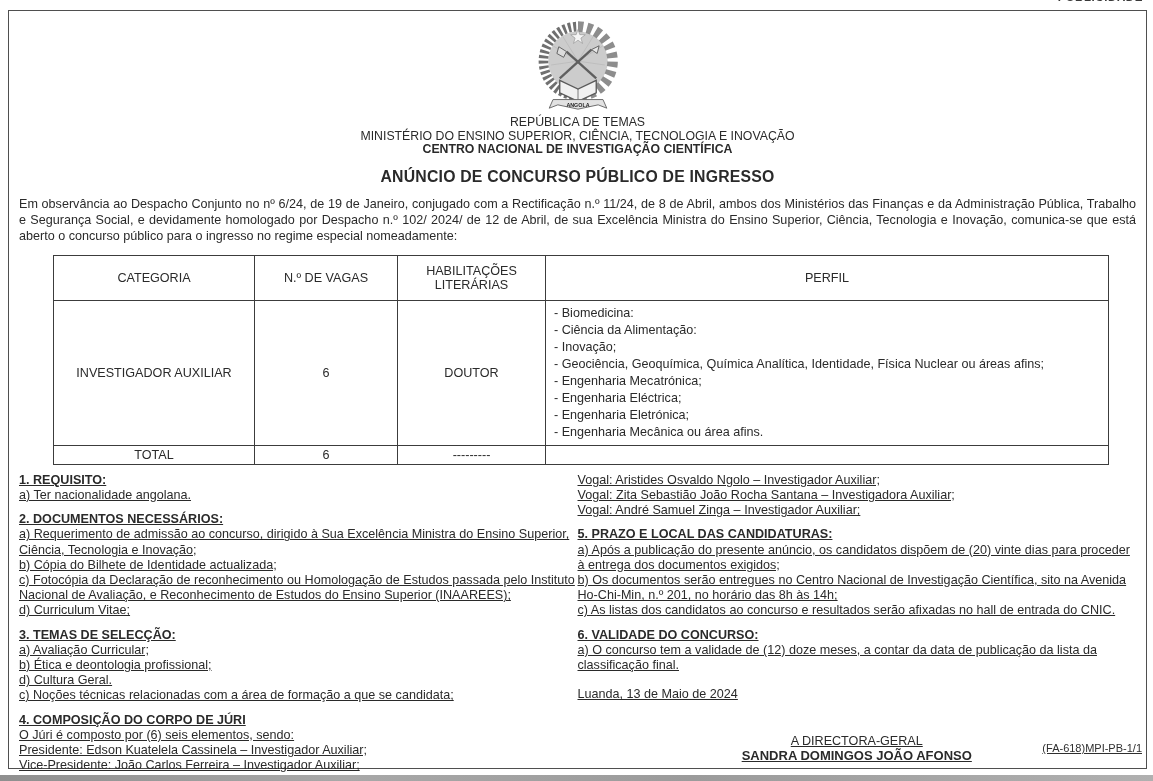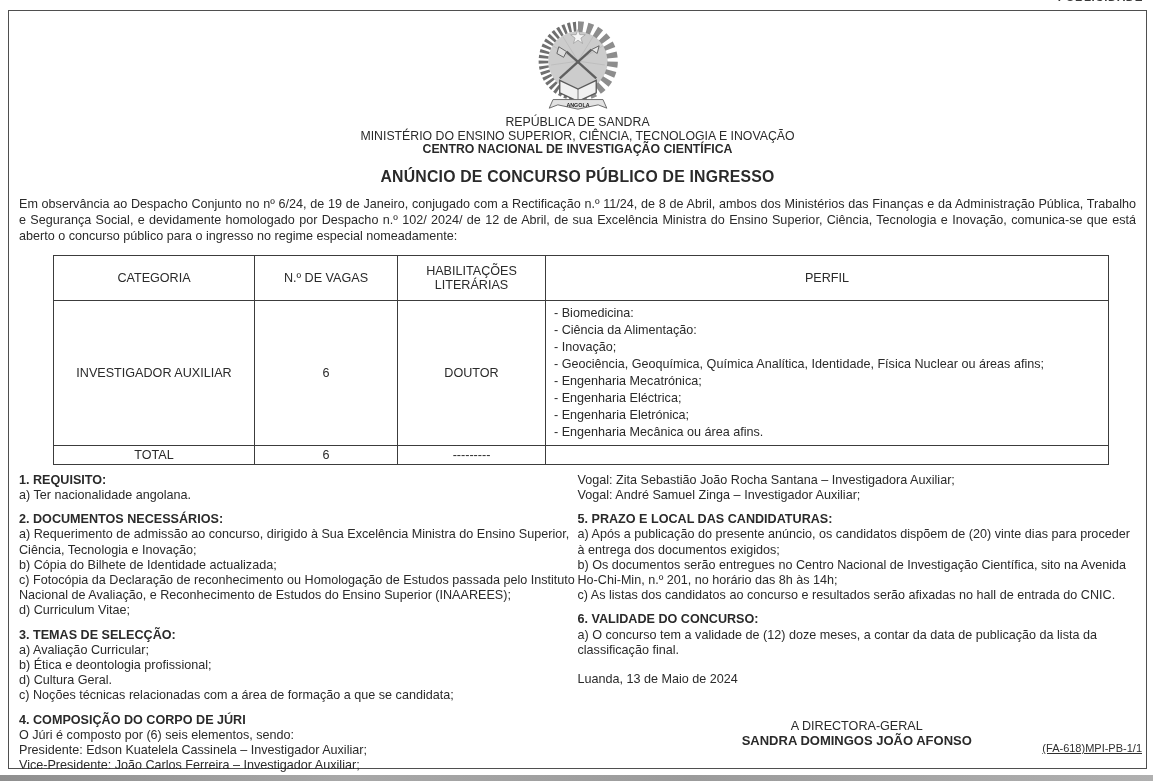--- a/index.html
+++ b/index.html
@@ -51,20 +51,21 @@
   }
   table.vacancy th { font-weight: normal; text-align: center; padding: 5px 4px; height: 45px; }
   td.c-center { text-align: center; }
   td.perfil-cell { padding: 4px 8px; vertical-align: middle; }
   .perfil-line { line-height: 17px; font-size: 12.6px; text-align: left; }
   tr.body-row td { height: 141px; }
   tr.total-row td { height: 19px; padding: 0 4px; font-size: 12.6px; }
   .columns {
     display: flex; 
     margin: 8px 4px 0 4px;
+    text-decoration: underline;
   }
   .col { width: 50%; font-size: 12.6px; line-height: 15.2px; }
   .sec { margin-bottom: 9px; }
   .sec-h { font-weight: bold; }
   .date-line { margin-top: 14px; }
   .signature { text-align: center; margin-top: 32px; line-height: 14.5px; }
   .sig-role { font-size: 12.6px; }
   .sig-name { font-size: 13px; font-weight: bold; }
   .footer-ref {
     position: absolute; right: 4px; bottom: 14px;
@@ -99,21 +100,21 @@
         <path d="M38 36 L30 31 L28 38 L35 42 Z" fill="#dcdcdc" stroke="#5f5f5f" stroke-width="1"></path>
       </g>
       <path d="M31 66 Q50 75 50 75 Q50 75 69 66 L69 79 Q50 88 50 88 Q50 88 31 79 Z" fill="#f1f1f1" stroke="#5a5a5a" stroke-width="1.4"></path>
       <line x1="50" y1="75" x2="50" y2="88" stroke="#5a5a5a" stroke-width="0.8"></line>
       <path d="M24 86 L76 86 L80 95 L71 91.5 L50 96 L29 91.5 L20 95 Z" fill="#e2e2e2" stroke="#6a6a6a" stroke-width="1"></path>
       <text x="50" y="93.5" text-anchor="middle" font-size="5.6" font-weight="bold" fill="#1e1e1e" font-family="Liberation Sans, sans-serif">ANGOLA</text>
     </svg>
   </div>
 
   <div class="header">
-    <div class="h-line1">REPÚBLICA DE SANDRA</div>
+    <div class="h-line1">REPÚBLICA DE TEMAS</div>
     <div class="h-line2">MINISTÉRIO DO ENSINO SUPERIOR, CIÊNCIA, TECNOLOGIA E INOVAÇÃO</div>
     <div class="h-line3">CENTRO NACIONAL DE INVESTIGAÇÃO CIENTÍFICA</div>
   </div>
 
   <div class="doc-title">ANÚNCIO DE CONCURSO PÚBLICO DE INGRESSO</div>
 
   <div class="intro">Em observância ao Despacho Conjunto no nº 6/24, de 19 de Janeiro, conjugado com a Rectificação n.º 11/24, de 8 de Abril, ambos dos Ministérios das Finanças e da Administração Pública, Trabalho e Segurança Social, e devidamente homologado por Despacho n.º 102/ 2024/ de 12 de Abril, de sua Excelência Ministra do Ensino Superior, Ciência, Tecnologia e Inovação, comunica-se que está aberto o concurso público para o ingresso no regime especial nomeadamente:</div>
 
   <table class="vacancy">
     <colgroup>
@@ -179,20 +180,21 @@
       <div class="sec">
         <div class="sec-h">4. COMPOSIÇÃO DO CORPO DE JÚRI</div>
         <div>O Júri é composto por (6) seis elementos, sendo:</div>
         <div>Presidente: Edson Kuatelela Cassinela – Investigador Auxiliar;</div>
         <div>Vice-Presidente: João Carlos Ferreira – Investigador Auxiliar;</div>
       </div>
     </div>
 
     <div class="col">
       <div class="sec">
+        <div>Vogal: Aristides Osvaldo Ngolo – Investigador Auxiliar;</div>
         <div>Vogal: Zita Sebastião João Rocha Santana – Investigadora Auxiliar;</div>
         <div>Vogal: André Samuel Zinga – Investigador Auxiliar;</div>
       </div>
       <div class="sec">
         <div class="sec-h">5. PRAZO E LOCAL DAS CANDIDATURAS:</div>
         <div>a) Após a publicação do presente anúncio, os candidatos dispõem de (20) vinte dias para proceder à entrega dos documentos exigidos;</div>
         <div>b) Os documentos serão entregues no Centro Nacional de Investigação Científica, sito na Avenida Ho-Chi-Min, n.º 201, no horário das 8h às 14h;</div>
         <div>c) As listas dos candidatos ao concurso e resultados serão afixadas no hall de entrada do CNIC.</div>
       </div>
       <div class="sec">

